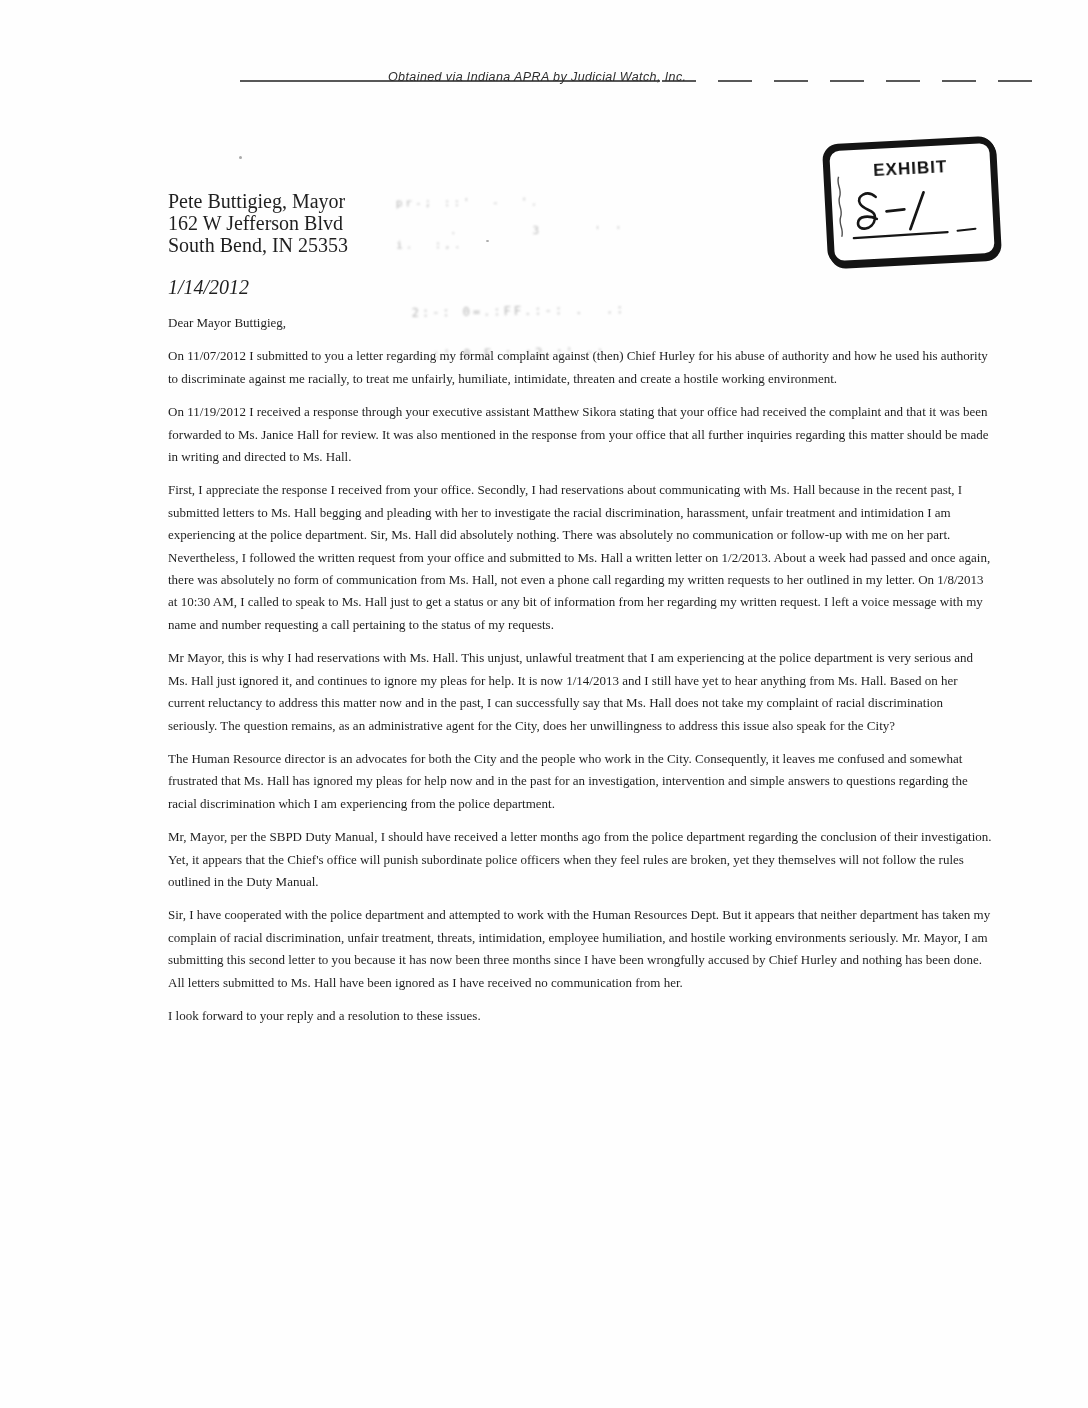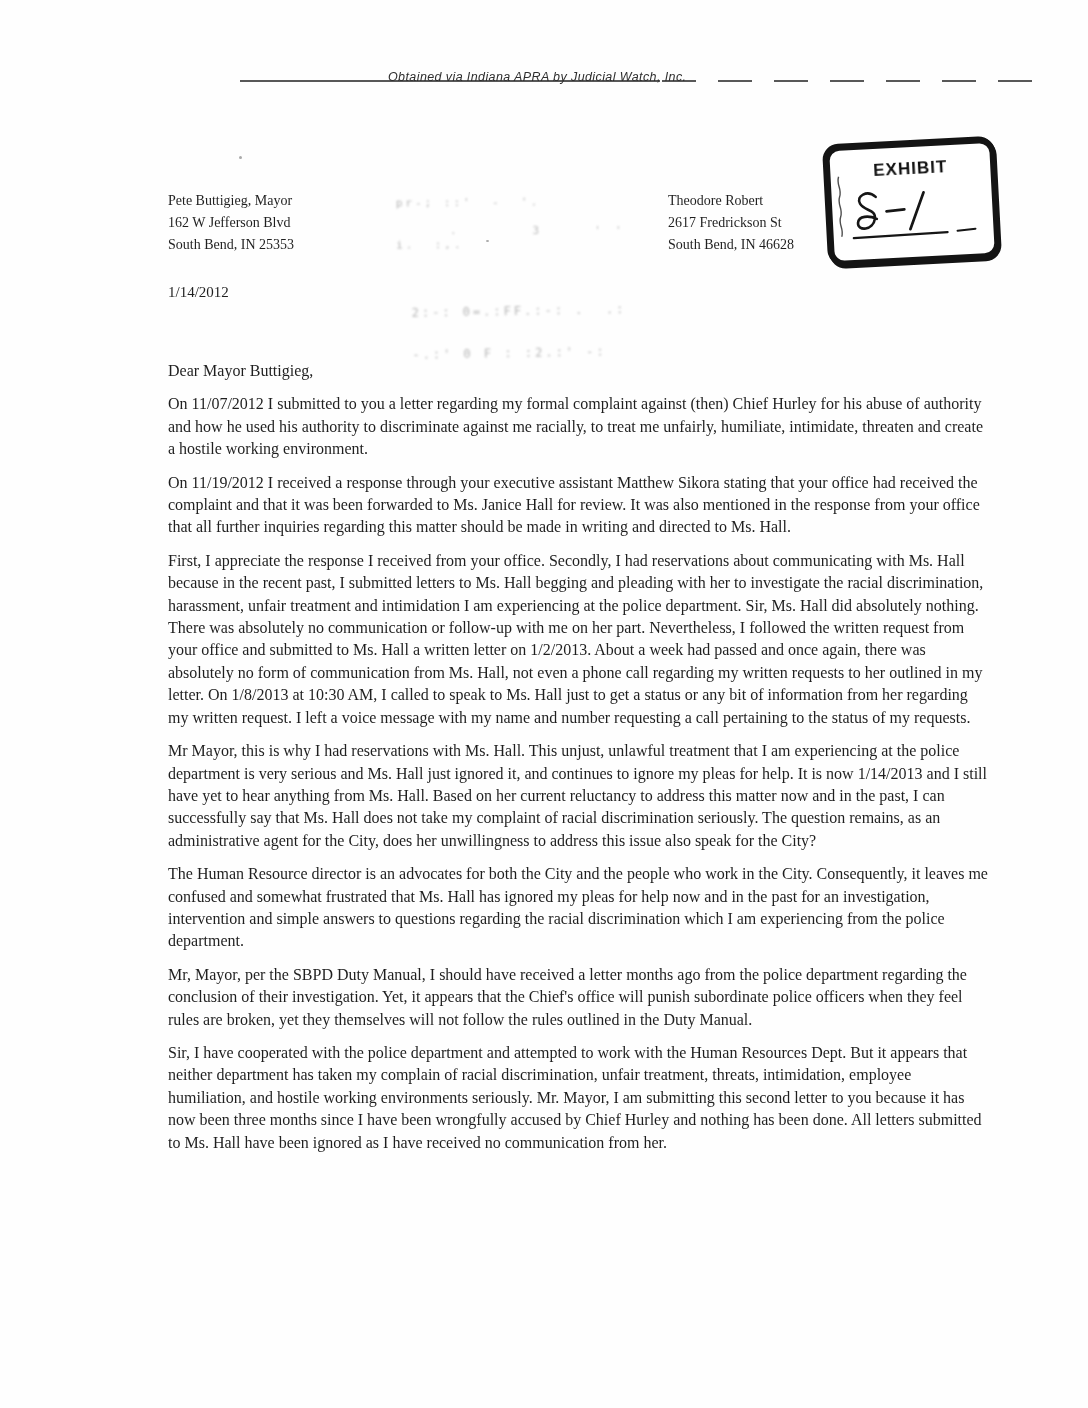--- a/index.html
+++ b/index.html
@@ -32,28 +32,29 @@
     filter:blur(.35px);
     white-space:nowrap;
     font-style:italic;
   }
 
   
   .scan { color:#1f1f1f; filter:blur(.32px); }
 
   .addr-block {
     position:absolute; top:190px;
-    font-size:14px; line-height:22px;
+    font-size:20px; line-height:22px;
   }
   .addr-recipient { left:168px; }
   .addr-sender   { left:668px; }
 
   .date-line {
-    position:absolute; left:168px; top:284px;
-    font-size:15px;
+    position:absolute; left:168px; top:276px;
+    font-size:20px;
+    font-style:italic;
   }
 
   
   .faint {
     position:absolute;
     font-family:"DejaVu Sans Mono", monospace;
     color:#6a6a6a; opacity:.5; filter:blur(1.1px);
     font-size:11px; line-height:14px; letter-spacing:3px;
     white-space:pre;
   }
@@ -78,46 +79,41 @@
     font-family:"Liberation Sans", sans-serif;
     font-weight:bold; font-size:17px; letter-spacing:1px; color:#101010;
     filter:blur(.25px);
   }
   .exhibit-hand { position:absolute; left:14px; top:36px; }
   .exhibit-edge { position:absolute; left:4px; top:24px; }
 
   
   .letter-body {
     position:absolute; left:168px; top:312px; width:824px;
-    font-size:16px; line-height:22.4px;margin-top:48px;
+    font-size:13px; line-height:22.4px;
   }
   .letter-body p { margin:0 0 11px 0; }
   .salutation { margin-bottom:12px; }
   .closing { margin-top:1px; }
 </style>
 </head>
 <body>
 
 <div class="page">
 
   <div class="rule-solid"></div>
   <div class="rule-dashed"></div>
   <div class="provenance">Obtained via Indiana APRA by Judicial Watch, Inc.</div>
 
   <div class="addr-block addr-recipient scan">
     <div>Pete Buttigieg, Mayor</div>
     <div>162 W Jefferson Blvd</div>
     <div>South Bend, IN 25353</div>
   </div>
 
-  <div class="addr-block addr-sender scan">
-    <div>Theodore Robert</div>
-    <div>2617 Fredrickson St</div>
-    <div>South Bend, IN 46628</div>
-  </div>
 
   <div class="faint faint-top">
     <div>pr-; ::'  -  '.</div>
     <div>i.  :,.</div>
   </div>
   <div class="faint faint-middle">.   3  ''</div>
   <div class="faint faint-bottom">
     <div>2:-: 0=.:FF.:-: .  .:</div>
     <div>-.:' 0 F : :2.:' -:</div>
   </div>
@@ -149,15 +145,16 @@
     <p class="salutation">Dear Mayor Buttigieg,</p>
     <div>
         <p>On 11/07/2012 I submitted to you a letter regarding my formal complaint against (then) Chief Hurley for his abuse of authority and how he used his authority to discriminate against me racially, to treat me unfairly, humiliate, intimidate, threaten and create a hostile working environment.</p>
         <p>On 11/19/2012 I received a response through your executive assistant Matthew Sikora stating that your office had received the complaint and that it was been forwarded to Ms. Janice Hall for review. It was also mentioned in the response from your office that all further inquiries regarding this matter should be made in writing and directed to Ms. Hall.</p>
         <p>First, I appreciate the response I received from your office. Secondly, I had reservations about communicating with Ms. Hall because in the recent past, I submitted letters to Ms. Hall begging and pleading with her to investigate the racial discrimination, harassment, unfair treatment and intimidation I am experiencing at the police department. Sir, Ms. Hall did absolutely nothing. There was absolutely no communication or follow-up with me on her part. Nevertheless, I followed the written request from your office and submitted to Ms. Hall a written letter on 1/2/2013. About a week had passed and once again, there was absolutely no form of communication from Ms. Hall, not even a phone call regarding my written requests to her outlined in my letter. On 1/8/2013 at 10:30 AM, I called to speak to Ms. Hall just to get a status or any bit of information from her regarding my written request. I left a voice message with my name and number requesting a call pertaining to the status of my requests.</p>
         <p>Mr Mayor, this is why I had reservations with Ms. Hall. This unjust, unlawful treatment that I am experiencing at the police department is very serious and Ms. Hall just ignored it, and continues to ignore my pleas for help. It is now 1/14/2013 and I still have yet to hear anything from Ms. Hall.  Based on her current reluctancy to address this matter now and in the past, I can successfully say that Ms. Hall does not take my complaint of racial discrimination seriously. The question remains, as an administrative agent for the City, does her unwillingness to address this issue also speak for the City?</p>
         <p>The Human Resource director is an advocates for both the City and the people who work in the City. Consequently, it leaves me confused and somewhat frustrated that Ms. Hall has ignored my pleas for help now and in the past for an investigation, intervention and simple answers to questions regarding the racial discrimination which I am experiencing from the police department.</p>
         <p>Mr, Mayor, per the SBPD Duty Manual, I should have received a letter months ago from the police department regarding the conclusion of their investigation. Yet, it appears that the Chief's office will punish subordinate police officers when they feel rules are broken, yet they themselves will not follow the rules outlined in the Duty Manual.</p>
         <p>Sir, I have cooperated with the police department and attempted to work with the Human Resources Dept. But it appears that neither department has taken my complain of racial discrimination, unfair treatment, threats, intimidation, employee humiliation, and hostile working environments seriously.  Mr. Mayor, I am submitting this second letter to you because it has now been three months since I have been wrongfully accused by Chief Hurley and nothing has been done.  All letters submitted to Ms. Hall have been ignored as I have received no communication from her.</p>
       </div>
+    <p class="closing">I look forward to your reply and a resolution to these issues.</p>
   </div>
 
 </div>
 
 </body></html>

